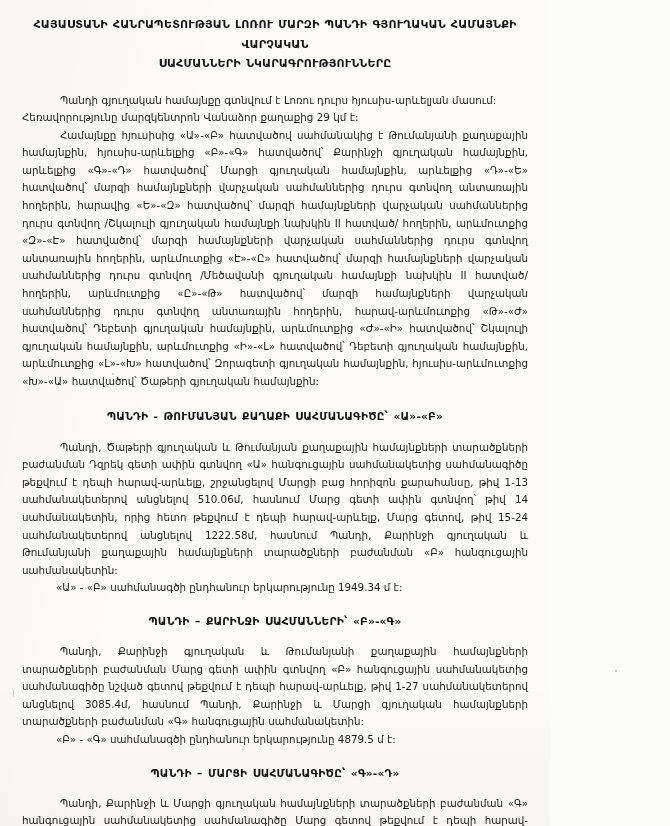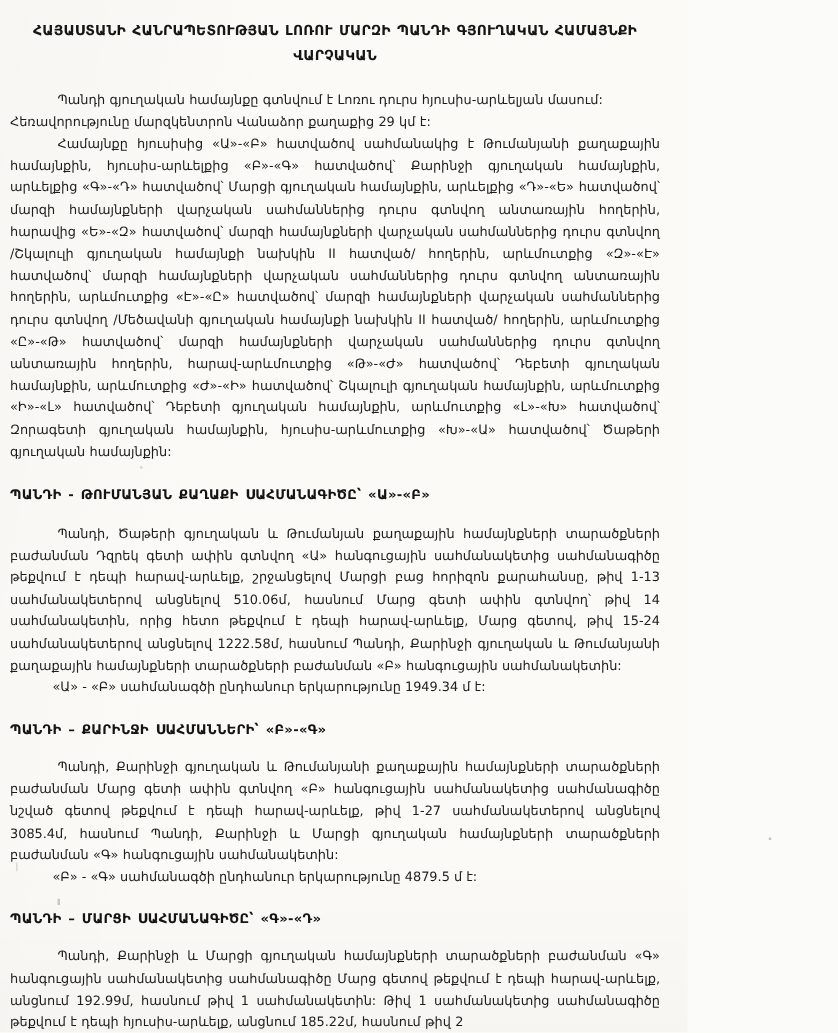--- a/index.html
+++ b/index.html
@@ -14,21 +14,21 @@
     font-family: "DejaVu Sans", "Liberation Sans", sans-serif;
     color: #1b1b1b;
     overflow: hidden;
     position: relative;
   }
   .page {
     position: relative;
     width: 550px;
     height: 826px;
     box-sizing: border-box;
-    padding: 10px 22px 0 8px;
+    padding: 10px 22px 0 22px;
     background:
       linear-gradient(100deg, rgba(0,0,0,0.014) 0%, rgba(0,0,0,0) 35%),
       linear-gradient(0deg, rgba(0,0,0,0.02) 0%, rgba(0,0,0,0) 18%),
       #fbfaf7;
   }
   .doc-title {
     text-align: center;
     font-weight: bold;
     font-size: 11.1px;
     line-height: 19.5px;
@@ -60,20 +60,21 @@
   }
   p.sub {
     margin: 0;
     text-align: left;
     font-size: 10.3px;
     line-height: 17.6px;
     text-indent: 34px;
     color: #1d1d1d;
   }
   h2.section-heading {
+    text-align: center;
     font-weight: bold;
     font-size: 10.6px;
     line-height: 17px;
     margin: 16px 0 13px 0;
     letter-spacing: 0.2px;
     color: #141414;
     word-spacing: 1.5px;
   }
   h2.section-heading.h-first {
     margin-top: 17px;
@@ -89,20 +90,21 @@
   .s3 { left: 13px; top: 690px; width: 1px; height: 7px; opacity: .35; }
   .s4 { left: 112px; top: 373px; width: 2px; height: 2px; opacity: .3; }
 </style>
 </head>
 <body>
 
 <div class="page">
 
   <h1 class="doc-title">
     <span>ՀԱՅԱՍՏԱՆԻ ՀԱՆՐԱՊԵՏՈՒԹՅԱՆ ԼՈՌՈՒ ՄԱՐԶԻ ՊԱՆԴԻ ԳՅՈՒՂԱԿԱՆ ՀԱՄԱՅՆՔԻ ՎԱՐՉԱԿԱՆ</span>
+    <span class="line2">ՍԱՀՄԱՆՆԵՐԻ ՆԿԱՐԱԳՐՈՒԹՅՈՒՆՆԵՐԸ</span>
   </h1>
 
   <div class="body-block">
 
     <p class="para">Պանդի գյուղական համայնքը գտնվում է Լոռու դուրս հյուսիս-արևելյան մասում:</p>
     <p class="para no-indent">Հեռավորությունը մարզկենտրոն Վանաձոր քաղաքից 29 կմ է:</p>
 
     <p class="para">Համայնքը հյուսիսից «Ա»-«Բ» հատվածով սահմանակից է Թումանյանի քաղաքային համայնքին, հյուսիս-արևելքից «Բ»-«Գ» հատվածով՝ Քարինջի գյուղական համայնքին, արևելքից «Գ»-«Դ» հատվածով՝ Մարցի գյուղական համայնքին, արևելքից «Դ»-«Ե» հատվածով՝ մարզի համայնքների վարչական սահմաններից դուրս գտնվող անտառային հողերին, հարավից «Ե»-«Զ» հատվածով՝ մարզի համայնքների վարչական սահմաններից դուրս գտնվող /Շկալուլի գյուղական համայնքի նախկին II հատված/ հողերին, արևմուտքից «Զ»-«Է» հատվածով՝ մարզի համայնքների վարչական սահմաններից դուրս գտնվող անտառային հողերին, արևմուտքից «Է»-«Ը» հատվածով՝ մարզի համայնքների վարչական սահմաններից դուրս գտնվող /Մեծավանի գյուղական համայնքի նախկին II հատված/ հողերին, արևմուտքից «Ը»-«Թ» հատվածով՝ մարզի համայնքների վարչական սահմաններից դուրս գտնվող անտառային հողերին, հարավ-արևմուտքից «Թ»-«Ժ» հատվածով՝ Դեբետի գյուղական համայնքին, արևմուտքից «Ժ»-«Ի» հատվածով՝ Շկալուլի գյուղական համայնքին, արևմուտքից «Ի»-«Լ» հատվածով՝ Դեբետի գյուղական համայնքին, արևմուտքից «Լ»-«Խ» հատվածով՝ Զորագետի գյուղական համայնքին, հյուսիս-արևմուտքից «Խ»-«Ա» հատվածով՝ Ծաթերի գյուղական համայնքին:</p>
 
     <h2 class="section-heading h-first">ՊԱՆԴԻ - ԹՈՒՄԱՆՅԱՆ ՔԱՂԱՔԻ ՍԱՀՄԱՆԱԳԻԾԸ՝ «Ա»-«Բ»</h2>

